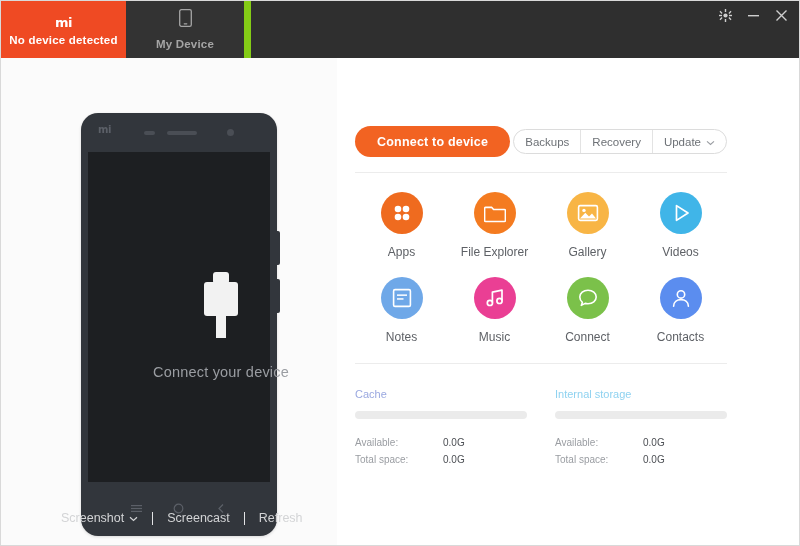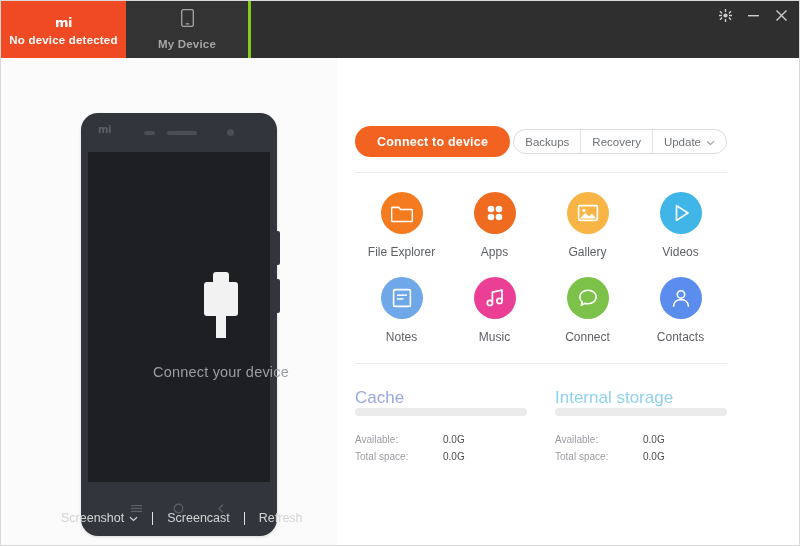--- a/index.html
+++ b/index.html
@@ -25,21 +25,21 @@
     display: flex; align-items: stretch;
   }
   .tab {
     width: 125px; height: 57px;
     display: flex; flex-direction: column;
     align-items: center; justify-content: center;
     gap: 3px;
     cursor: default;
   }
   .tab.active { background: #ef4a23; }
-  .tab.inactive { background: #333333; border-right: 3px solid #84cc16; gap: 12px; }
+  .tab.inactive { background: #333333; border-right: 7px solid #84cc16; gap: 12px; }
   .tab-icon { height: 19px; display: flex; align-items: center; justify-content: center; }
   .tab-label {
     font-size: 11.5px; font-weight: bold; letter-spacing: .2px;
     line-height: 1;
   }
   .tab.active .tab-label { color: #ffffff; }
   .tab.inactive .tab-label { color: #a5a5a5; }
   .mi-logo {
     font-size: 13px; font-weight: bold; color: #fff;
     letter-spacing: -.5px; line-height: 1;
@@ -188,21 +188,21 @@
   }
   .glabel { font-size: 12px; color: #5e6166; }
 
   
   .storage {
     position: absolute; left: 18px; top: 330px;
     width: 372px;
     display: flex; gap: 28px;
   }
   .scol { width: 172px; }
-  .stitle { font-size: 17px; }
+  .stitle { font-size: 11px; margin-bottom: 11px; }
   .sbar {
     width: 100%; height: 8px; border-radius: 4px;
     background: #ebebeb; margin-bottom: 15px;
   }
   .srow {
     display: flex; font-size: 10px; line-height: 17px;
   }
   .skey { width: 72px; color: #9a9da2; }
   .sval { color: #4c4f54; font-weight: normal; margin-left: 16px; }
 </style>
@@ -352,43 +352,43 @@
           </span>
         </div>
       </div>
     </div>
 
     <div class="divider d1"></div>
 
     <div class="grid">
 
       <div class="gcell">
-        <div class="gicon" style="background:#f47b20">
-          <svg width="22" height="20" viewBox="0 0 22 20">
-            <path d="M1.6 4.4 h6.2 l1.8 2.1 h10.8 a1 1 0 0 1 1 1 v10 a1 1 0 0 1 -1 1 h-18.8 a1 1 0 0 1 -1 -1 v-12.1 a1 1 0 0 1 1 -1 z" fill="none" stroke="#ffffff" stroke-width="1.6" stroke-linejoin="round"></path>
-          </svg>
-        </div>
-        <div class="glabel">File Explorer</div>
-      </div>
-
-      <div class="gcell">
         <div class="gicon" style="background:#ef6b1f">
           <svg width="20" height="20" viewBox="0 0 20 20">
             <g fill="#ffffff">
               <circle cx="6" cy="6" r="3.3"></circle>
                 <circle cx="14" cy="6" r="3.3"></circle>
               <circle cx="6" cy="14" r="3.3"></circle>
                 <circle cx="14" cy="14" r="3.3"></circle>
             </g>
           </svg>
         </div>
         <div class="glabel">Apps</div>
       </div>
 
       <div class="gcell">
+        <div class="gicon" style="background:#f47b20">
+          <svg width="22" height="20" viewBox="0 0 22 20">
+            <path d="M1.6 4.4 h6.2 l1.8 2.1 h10.8 a1 1 0 0 1 1 1 v10 a1 1 0 0 1 -1 1 h-18.8 a1 1 0 0 1 -1 -1 v-12.1 a1 1 0 0 1 1 -1 z" fill="none" stroke="#ffffff" stroke-width="1.6" stroke-linejoin="round"></path>
+          </svg>
+        </div>
+        <div class="glabel">File Explorer</div>
+      </div>
+
+      <div class="gcell">
         <div class="gicon" style="background:#f8b545">
           <svg width="22" height="20" viewBox="0 0 22 20">
             <rect x="1.6" y="2.6" width="18.8" height="14.8" rx="1.6" fill="none" stroke="#fff" stroke-width="1.6"></rect>
             <circle cx="7" cy="7.4" r="1.7" fill="#fff"></circle>
             <path d="M3 15.5 L8.3 9.8 L12 13.4 L15 10.6 L19 15.5 Z" fill="#fff"></path>
           </svg>
         </div>
         <div class="glabel">Gallery</div>
       </div>
 

